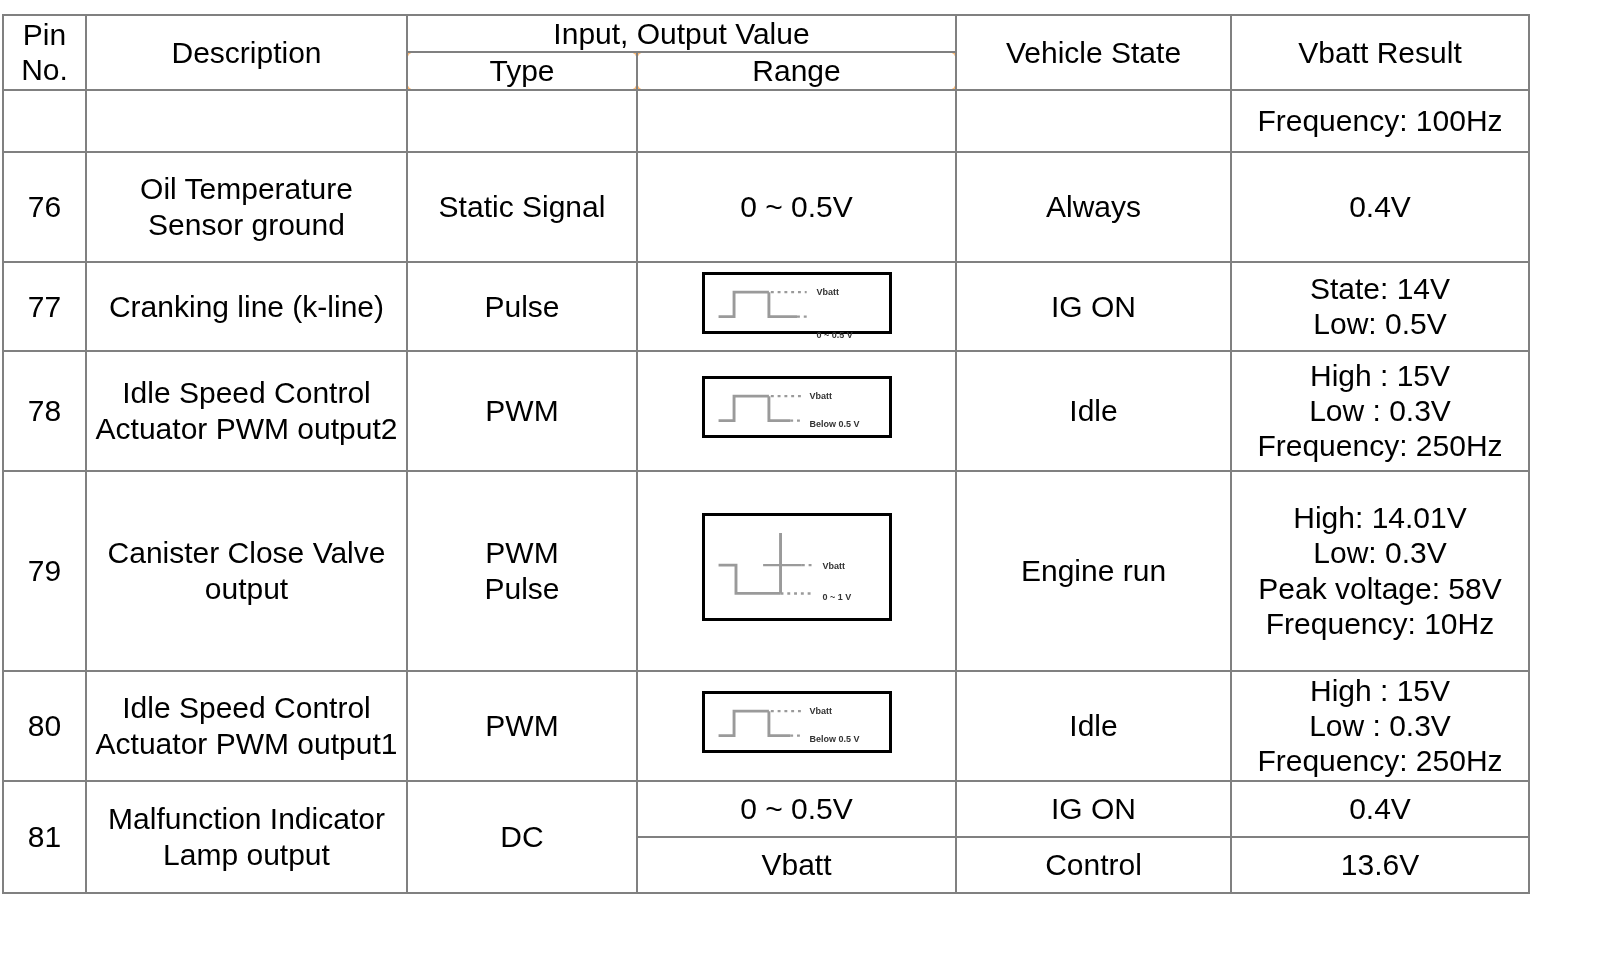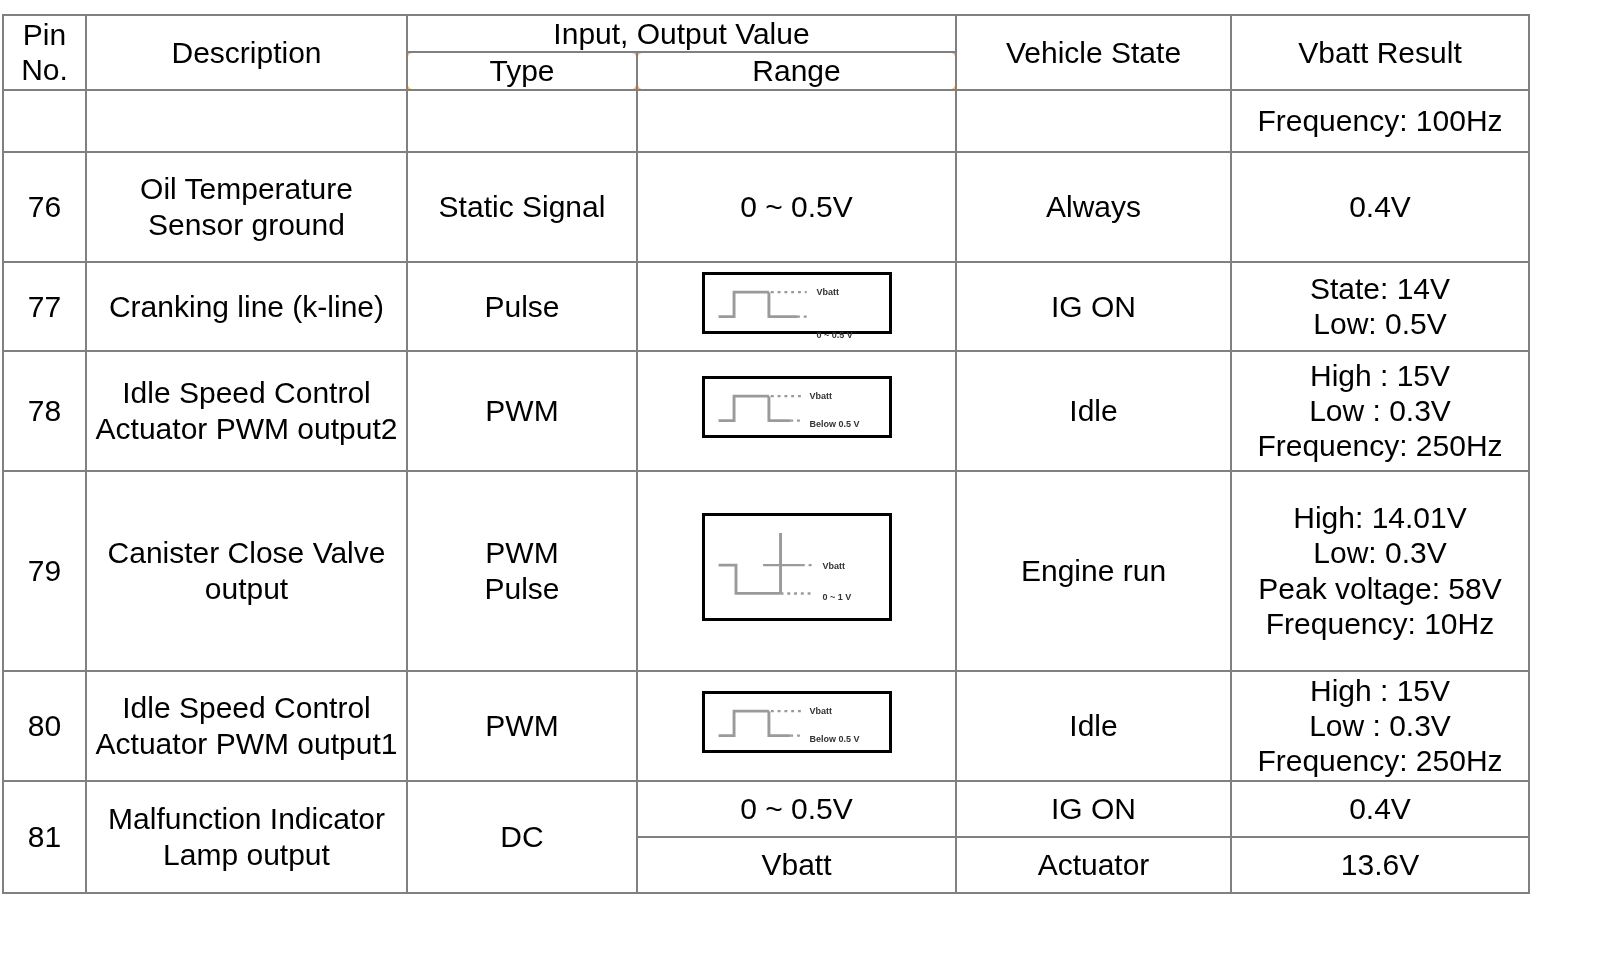--- a/index.html
+++ b/index.html
@@ -293,20 +293,20 @@
           </span>
         </td>
         <td rowspan="2">DC</td>
         <td>0 ~ 0.5V</td>
         <td>IG ON</td>
         <td>0.4V</td>
       </tr>
 
       <tr style="height:56px">
         <td>Vbatt</td>
-        <td>Actuator</td>
+        <td>Control</td>
         <td>13.6V</td>
       </tr>
 
     </tbody>
   </table>
 
 </div>
 
 </body></html>

